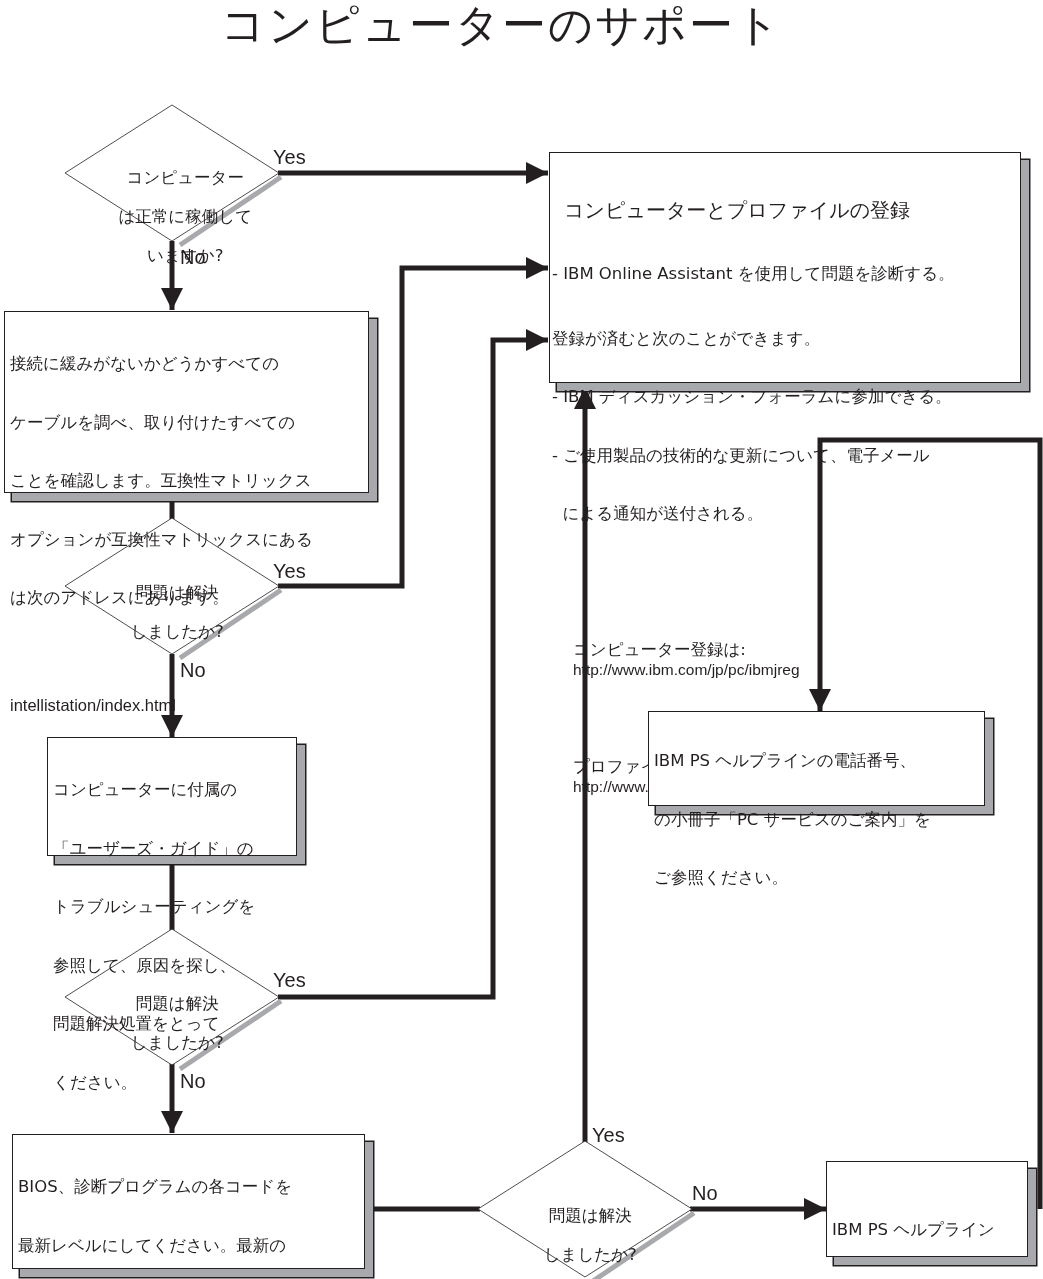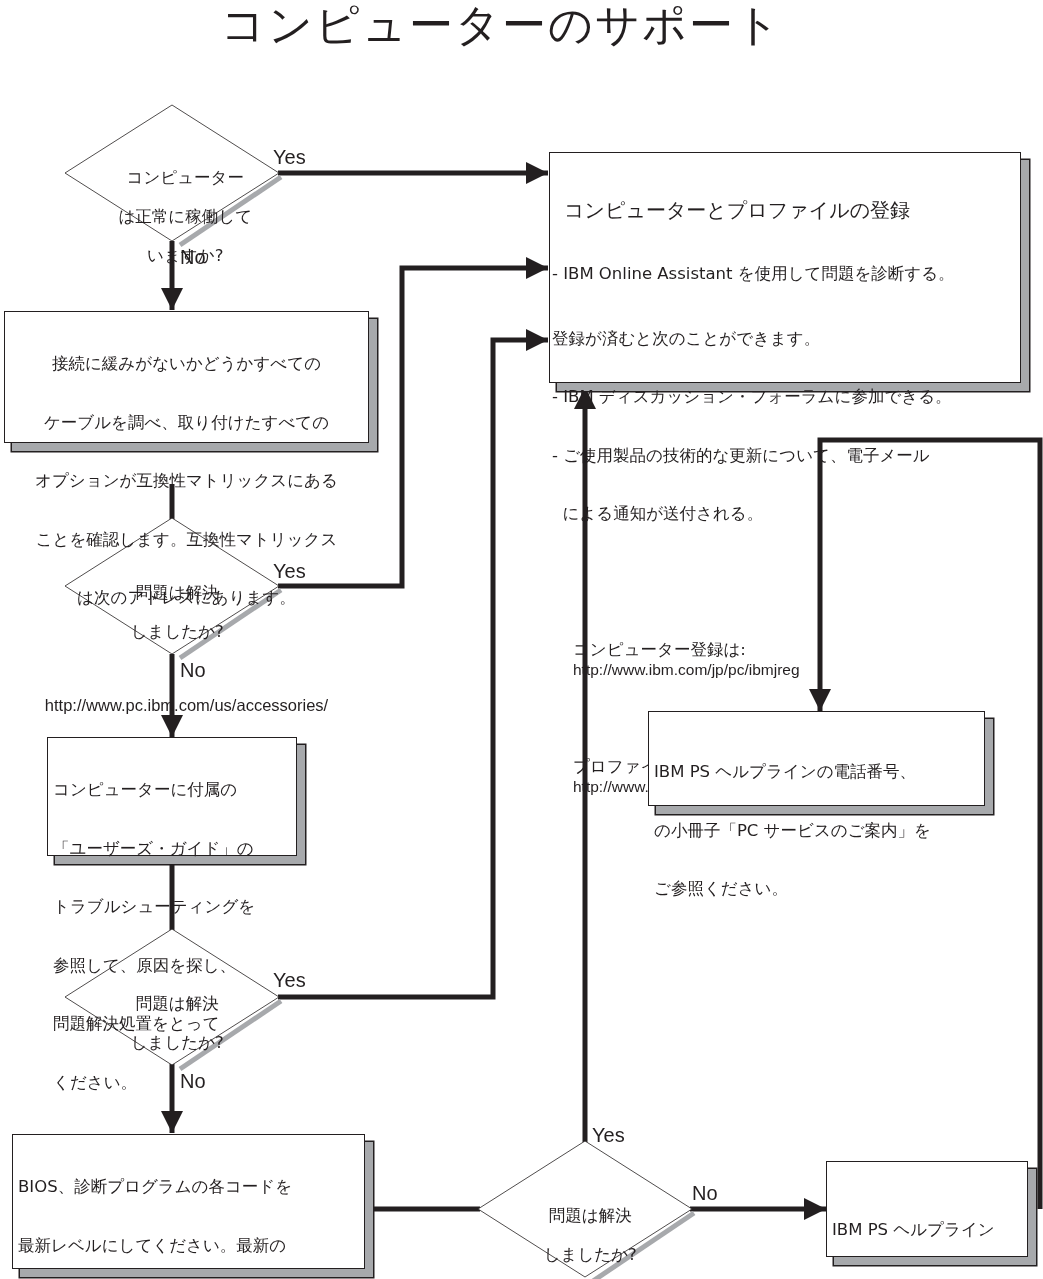--- a/index.html
+++ b/index.html
@@ -110,28 +110,27 @@
   <span class="line">
     <span>コンピューター登録は:</span>
     <span style="font-family:'Liberation Sans',sans-serif;font-size:15.5px;">http://www.ibm.com/jp/pc/ibmjreg</span>
   </span>
   <span class="line">
     <span>プロファイル登録は:</span>
     <span style="font-family:'Liberation Sans',sans-serif;font-size:15.5px;">http://www.ibm.com/pc/support</span>
   </span>
 </div>
 
-<div class="box" style="left:4px; top:311px; width:365px; height:132px;text-align:center;">
+<div class="box" style="left:4px; top:311px; width:365px; height:182px;">
   <span class="line">接続に緩みがないかどうかすべての</span>
   <span class="line">ケーブルを調べ、取り付けたすべての</span>
+  <span class="line">ことを確認します。互換性マトリックス</span>
   <span class="line">オプションが互換性マトリックスにある</span>
-  <span class="line">ことを確認します。互換性マトリックス</span>
   <span class="line">は次のアドレスにあります。</span>
   <span class="gap" style="height:10px"></span>
-  <span class="line" style="font-family:'Liberation Sans',sans-serif;">http://www.pc.ibm.com/us/accessories/</span>
   <span class="line" style="font-family:'Liberation Sans',sans-serif;">intellistation/index.html</span>
 </div>
 
 <div class="box" style="left:47px; top:737px; width:250px; height:119px;">
   <span class="line">コンピューターに付属の</span>
   <span class="line">「ユーザーズ・ガイド」の</span>
   <span class="line">トラブルシューティングを</span>
   <span class="line">参照して、原因を探し、</span>
   <span class="line">問題解決処置をとって</span>
   <span class="line">ください。</span>
@@ -139,21 +138,21 @@
 
 <div class="box" style="left:12px; top:1134px; width:353px; height:135px;">
   <span class="line">BIOS、診断プログラムの各コードを</span>
   <span class="line">最新レベルにしてください。最新の</span>
   
   
   
   
 </div>
 
-<div class="box" style="left:648px; top:711px; width:337px; height:95px; padding-top:11px;">
+<div class="box" style="left:648px; top:711px; width:337px; height:95px; padding-top:0;">
   <span class="line">IBM PS ヘルプラインの電話番号、</span>
   <span class="line">の小冊子「PC サービスのご案内」を</span>
   <span class="line">ご参照ください。</span>
 </div>
 
 <div class="box" style="left:826px; top:1161px; width:202px; height:96px; padding-top:19px;">
   <span class="line">IBM PS ヘルプライン</span>
   <span class="line">に電話をするか、担当</span>
   
   

